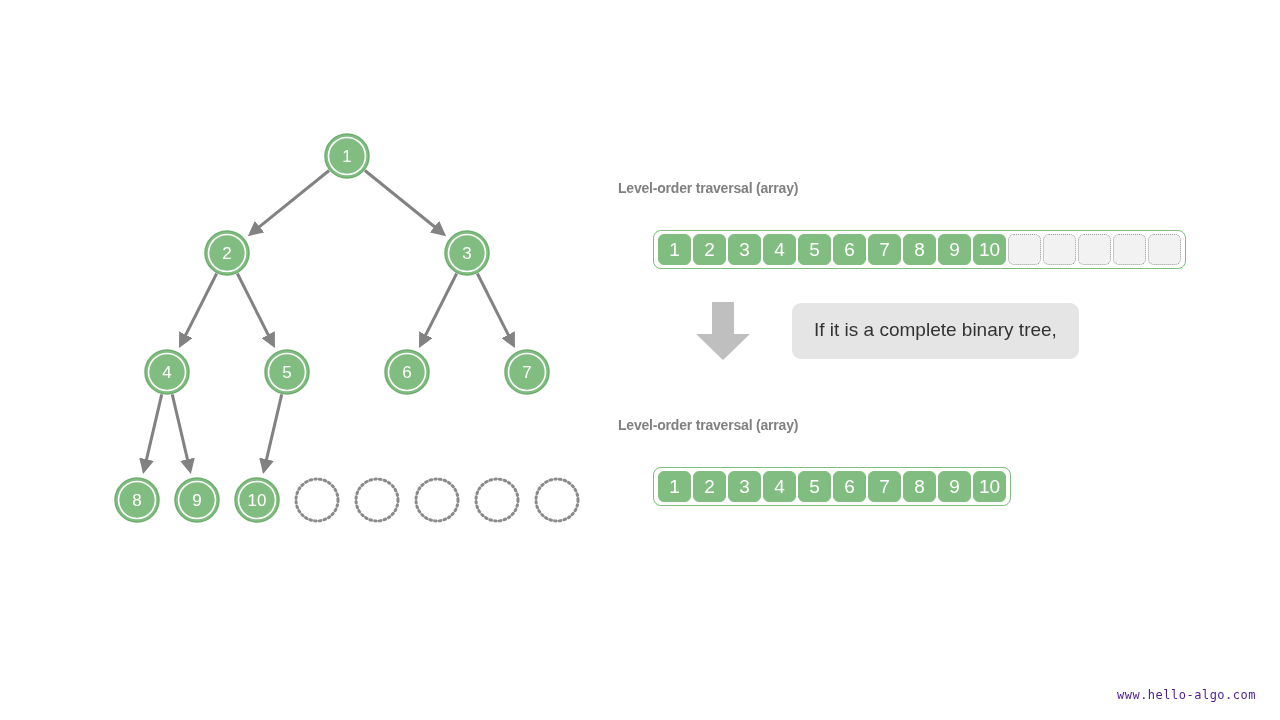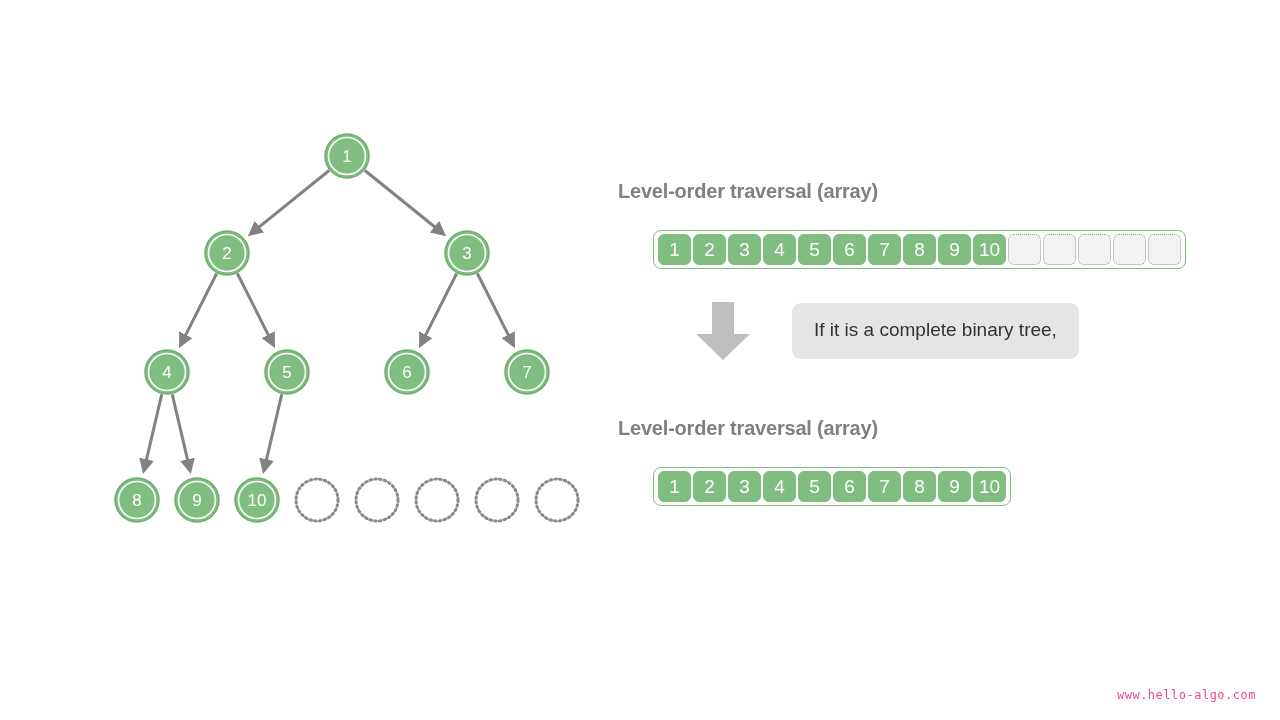--- a/index.html
+++ b/index.html
@@ -30,21 +30,21 @@
     width: 680px;
     height: 600px;
   }
 
   
   .panel {
     position: absolute;
   }
 
   .section-title {
-    font-size: 20px;
+    font-size: 14px;
     font-weight: bold;
     color: #808080;
     letter-spacing: -0.2px;
     white-space: nowrap;
   }
 
   
   .array-strip {
     display: inline-flex;
     align-items: center;
@@ -106,21 +106,21 @@
     font-weight: bold;
   }
 
   
   .watermark {
     position: absolute;
     right: 24px;
     bottom: 18px;
     font-family: "DejaVu Sans Mono", "Liberation Mono", monospace;
     font-size: 12px;
-    color: #ec4899;
+    color: #4c1d95;
     letter-spacing: 0.5px;
   }
 </style>
 </head>
 <body>
 
 <div id="canvas">
 
   <svg class="tree-svg" id="tree-svg" viewBox="0 0 680 600" xmlns="http://www.w3.org/2000/svg">
     <defs>

